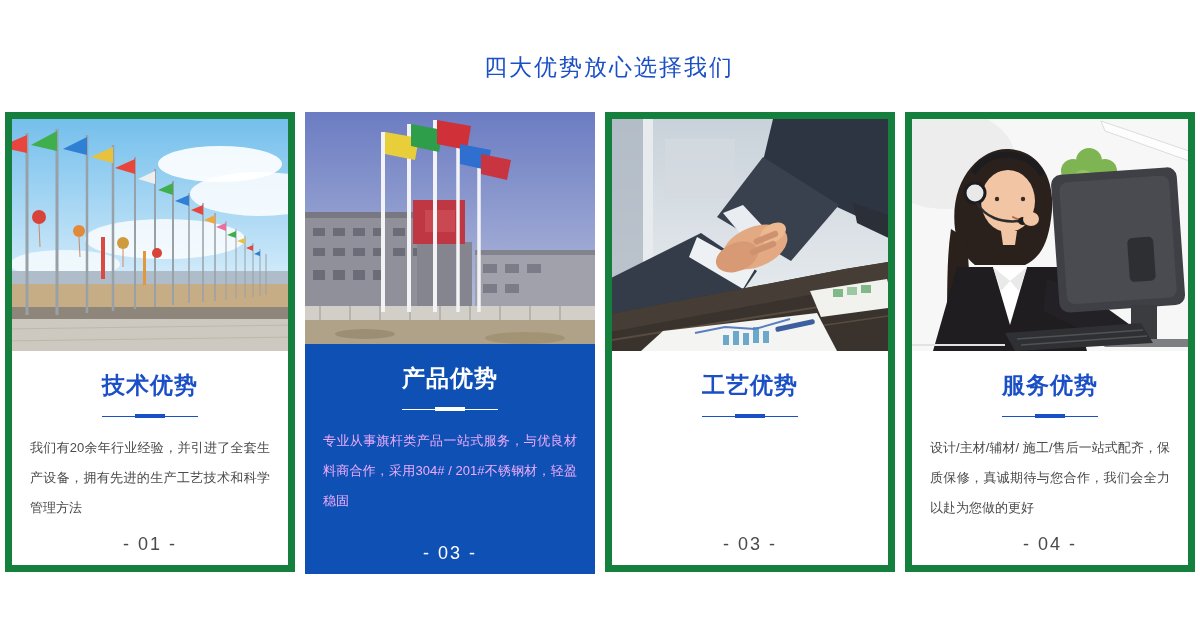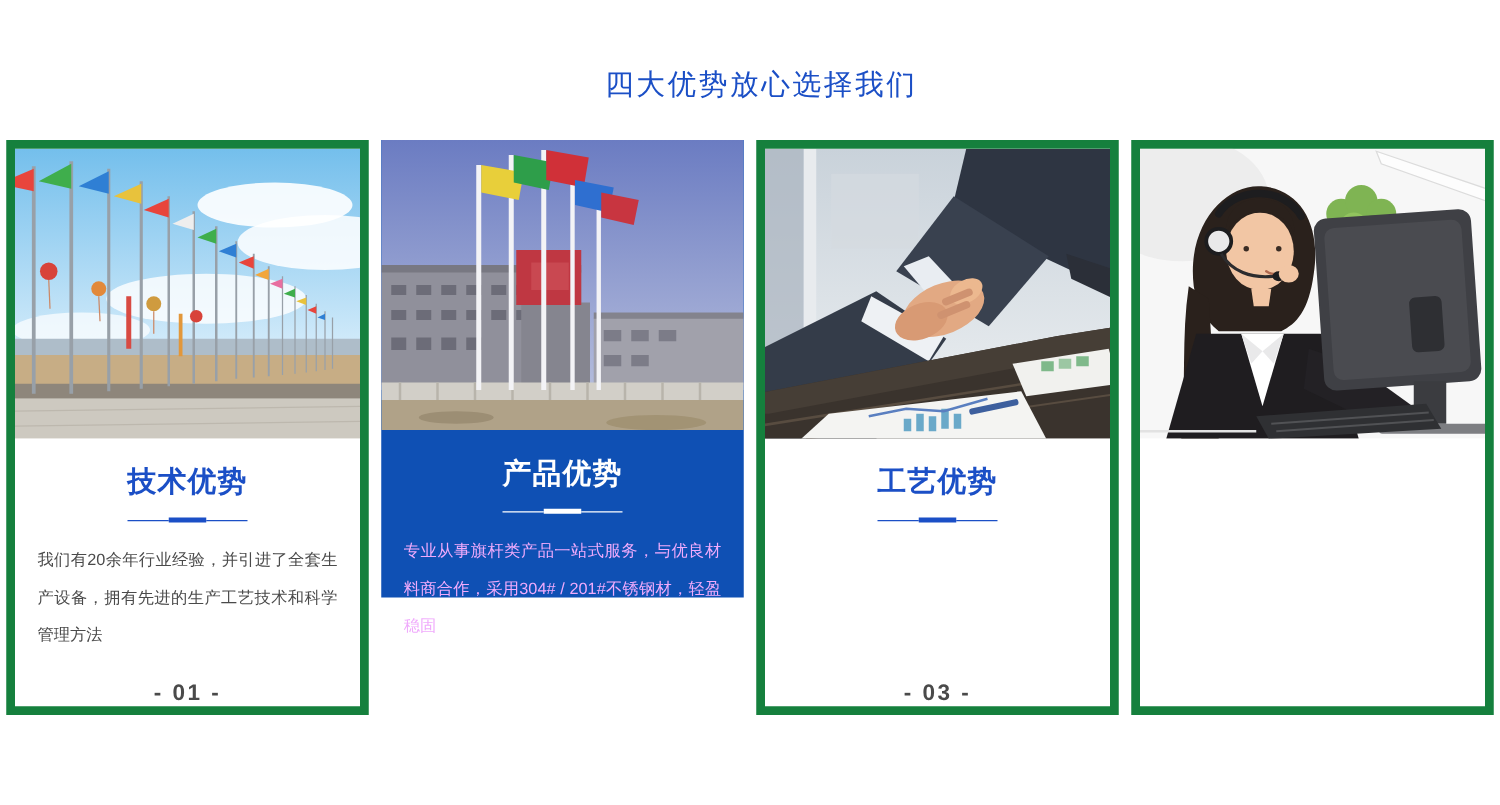--- a/index.html
+++ b/index.html
@@ -9,40 +9,40 @@
   .page-header { text-align:center; padding-top:32px; }
   .page-title { font-size:38px; font-weight:700; letter-spacing:2px; line-height:1.1; }
   .page-title .t-blue { color:#1b4fc6; }
   .page-title .t-yellow { color:#f8b62d; }
   .page-subtitle { margin-top:20px; font-size:23px; color:#1b4fc6; letter-spacing:2px;padding-left:18px; }
 
   .cards-row { display:flex; gap:10px; padding:0 5px; margin-top:29px; align-items:flex-start; }
 
   .card { width:290px; height:460px; border:7px solid #15803d; background:#ffffff;
           display:flex; flex-direction:column; }
-  .card.highlight { border:none; background:#0f50b4; height:366px; }
+  .card.highlight { border:none; background:#0f50b4; height:462px; }
 
   .card-photo { width:100%; height:232px; flex:0 0 232px; overflow:hidden; display:block; }
   .card-photo svg { display:block; width:100%; height:100%; }
 
   .card-body { flex:1; display:flex; flex-direction:column; align-items:center; }
   .card-title { margin-top:19px; font-size:23px; font-weight:700; color:#1b4fc6; letter-spacing:1px; }
   .highlight .card-title { color:#ffffff; }
 
   .divider { margin-top:13px; display:flex; align-items:center; width:96px; }
   .divider .line { flex:1; height:1px; background:#1b4fc6; }
   .divider .mid  { width:30px; height:4px; background:#1b4fc6; }
   .highlight .divider .line, .highlight .divider .mid { background:#ffffff; }
 
   .card-desc { margin:15px 18px 0; font-size:13px; line-height:30px; color:#4a4a4a;
                text-align:justify; }
   .highlight .card-desc { color:#f0abfc; }
 
-  .card-number { margin-top:auto; font-size:18px; color:#4a4a4a;
-                 letter-spacing:2px;font-weight:bold; }
+  .card-number { margin-top:auto; margin-bottom:10px; font-size:18px; color:#4a4a4a;
+                 letter-spacing:2px; }
   .highlight .card-number { color:#ffffff; }
 </style>
 </head>
 <body>
 
 <header class="page-header">
   <div class="page-subtitle">四大优势放心选择我们</div>
 </header>
 
 <main class="cards-row">
@@ -316,15 +316,25 @@
         <rect x="226" y="186" width="26" height="34" fill="#3b3c40"></rect>
         <rect x="198" y="220" width="92" height="8" rx="3" fill="#7d7e82"></rect>
         <polygon points="100,214 236,204 248,224 110,232" fill="#2f3033"></polygon>
         <g stroke="#515255" stroke-width="1.5">
           <line x1="112" y1="220" x2="238" y2="211"></line>
             <line x1="116" y1="226" x2="242" y2="217"></line>
         </g>
         <line x1="0" y1="226" x2="100" y2="226" stroke="#e2e2e2" stroke-width="2"></line>
       </svg>
     </div>
+    <div class="card-body">
+      <h3 class="card-title">服务优势</h3>
+      <div class="divider">
+          <span class="line"></span>
+          <span class="mid"></span>
+          <span class="line"></span>
+        </div>
+      <p class="card-desc">设计/主材/辅材/ 施工/售后一站式配齐，保质保修，真诚期待与您合作，我们会全力以赴为您做的更好</p>
+      <div class="card-number">- 04 -</div>
+    </div>
   </section>
 
 </main>
 
 </body></html>

